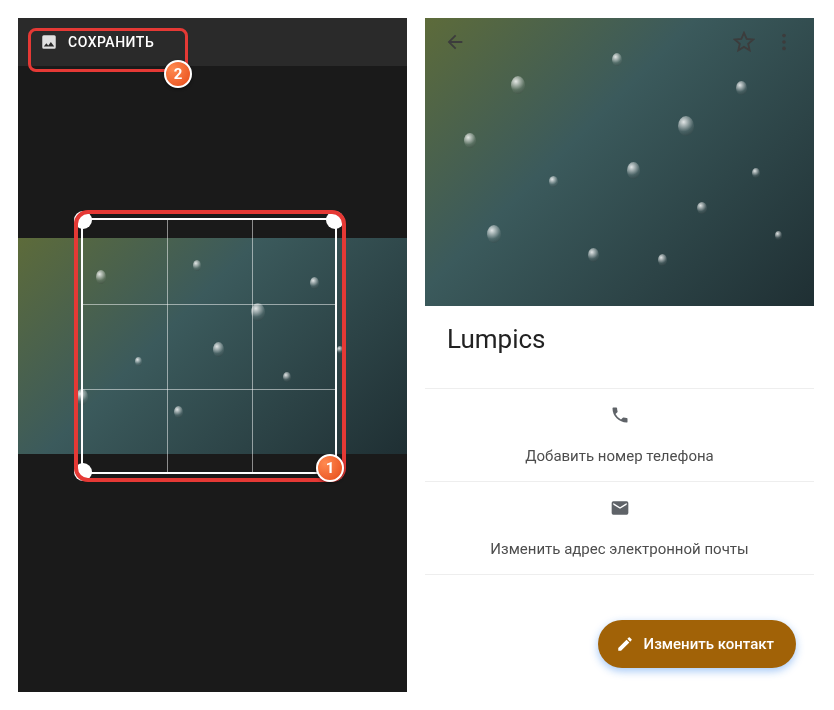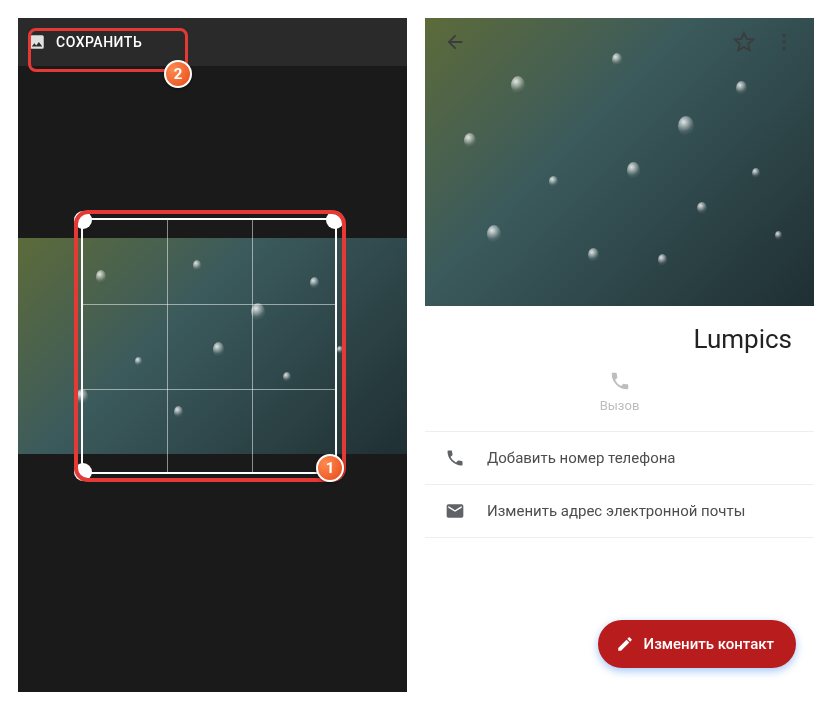--- a/index.html
+++ b/index.html
@@ -20,21 +20,21 @@
     }
     
     .crop-editor {
       background: #1a1a1a;
     }
     .crop-toolbar {
       height: 48px;
       background: #2a2a2a;
       display: flex;
       align-items: center;
-      padding-left: 0;
+      padding-left: 12px;
     }
     .save-btn {
       display: inline-flex;
       align-items: center;
       gap: 10px;
       padding: 6px 10px;
       color: #fff;
       font-size: 14px;
       font-weight: 500;
       letter-spacing: .5px;
@@ -105,21 +105,21 @@
       position:absolute; width:18px; height:18px; background:#fff; border-radius:50%;
     }
     .h-tl{left:-9px;top:-9px;} .h-tr{right:-9px;top:-9px;}
     .h-bl{left:-9px;bottom:-9px;} .h-br{right:-9px;bottom:-9px;}
     .hl-crop {
       left: 56px; top: 192px; width: 272px; height: 272px; border-width:4px; border-radius:14px;
     }
     .badge1 { left: 298px; top: 436px; }
 
     
-    .contact-detail { background: #fff; text-align: right; }
+    .contact-detail { background: #fff; }
     .hero {
       height: 288px;
       position: relative;
       background: linear-gradient(135deg,#5d6b3a 0%,#3b5a5c 40%,#1f2f33 100%);
       overflow:hidden;
     }
     .hero-bar {
       position:absolute; left:0; right:0; top:0; height:48px;
       display:flex; align-items:center; padding:0 10px;
     }
@@ -137,27 +137,27 @@
       padding: 6px 8px 18px;
       border-bottom:1px solid #eee;
     }
     .action-item{
       display:flex;flex-direction:column;align-items:center;gap:6px;
       color:#bdbdbd; font-size:13px; width:110px;
     }
     .action-item svg{width:22px;height:22px;fill:#bdbdbd;}
     .list-item{
       display:flex;align-items:center;gap:22px;
-      padding:16px 20px; color:#4d4d4d; font-size:15px;
+      padding:16px 20px; color:#4d4d4d; font-size:15px;flex-direction:column;
     }
     .list-item svg{width:20px;height:20px;fill:#5f6368;}
     .divider{height:1px;background:#eee;}
     .fab {
       position:absolute; right:18px; bottom:24px;
-      background:#b91c1c; color:#fff;
+      background:#a16207; color:#fff;
       border-radius:28px; height:48px;
       display:flex;align-items:center;gap:10px;
       padding:0 22px 0 18px;
       font-size:15px; font-weight:500;
       box-shadow:0 3px 8px rgba(26,115,232,.4);
     }
     .fab svg{width:18px;height:18px;fill:#fff;}
   </style>
 </head>
 <body>
@@ -236,26 +236,20 @@
             <circle cx="12" cy="12" r="2"></circle>
             <circle cx="12" cy="19" r="2"></circle>
           </svg>
       </div>
     </div>
   </div>
 
   <div class="contact-name">Lumpics</div>
 
   <div class="action-row">
-    <div class="action-item">
-      <svg viewBox="0 0 24 24">
-          <path d="M6.6 10.8a15 15 0 0 0 6.6 6.6l2.2-2.2a1 1 0 0 1 1-.24 11.4 11.4 0 0 0 3.6.58 1 1 0 0 1 1 1V20a1 1 0 0 1-1 1A17 17 0 0 1 3 4a1 1 0 0 1 1-1h3.5a1 1 0 0 1 1 1 11.4 11.4 0 0 0 .58 3.6 1 1 0 0 1-.24 1z"></path>
-        </svg>
-      <span>Вызов</span>
-    </div>
   </div>
 
   <div class="list-item">
     <svg viewBox="0 0 24 24">
         <path d="M6.6 10.8a15 15 0 0 0 6.6 6.6l2.2-2.2a1 1 0 0 1 1-.24 11.4 11.4 0 0 0 3.6.58 1 1 0 0 1 1 1V20a1 1 0 0 1-1 1A17 17 0 0 1 3 4a1 1 0 0 1 1-1h3.5a1 1 0 0 1 1 1 11.4 11.4 0 0 0 .58 3.6 1 1 0 0 1-.24 1z"></path>
       </svg>
     <span>Добавить номер телефона</span>
   </div>
   <div class="divider"></div>
   <div class="list-item">

